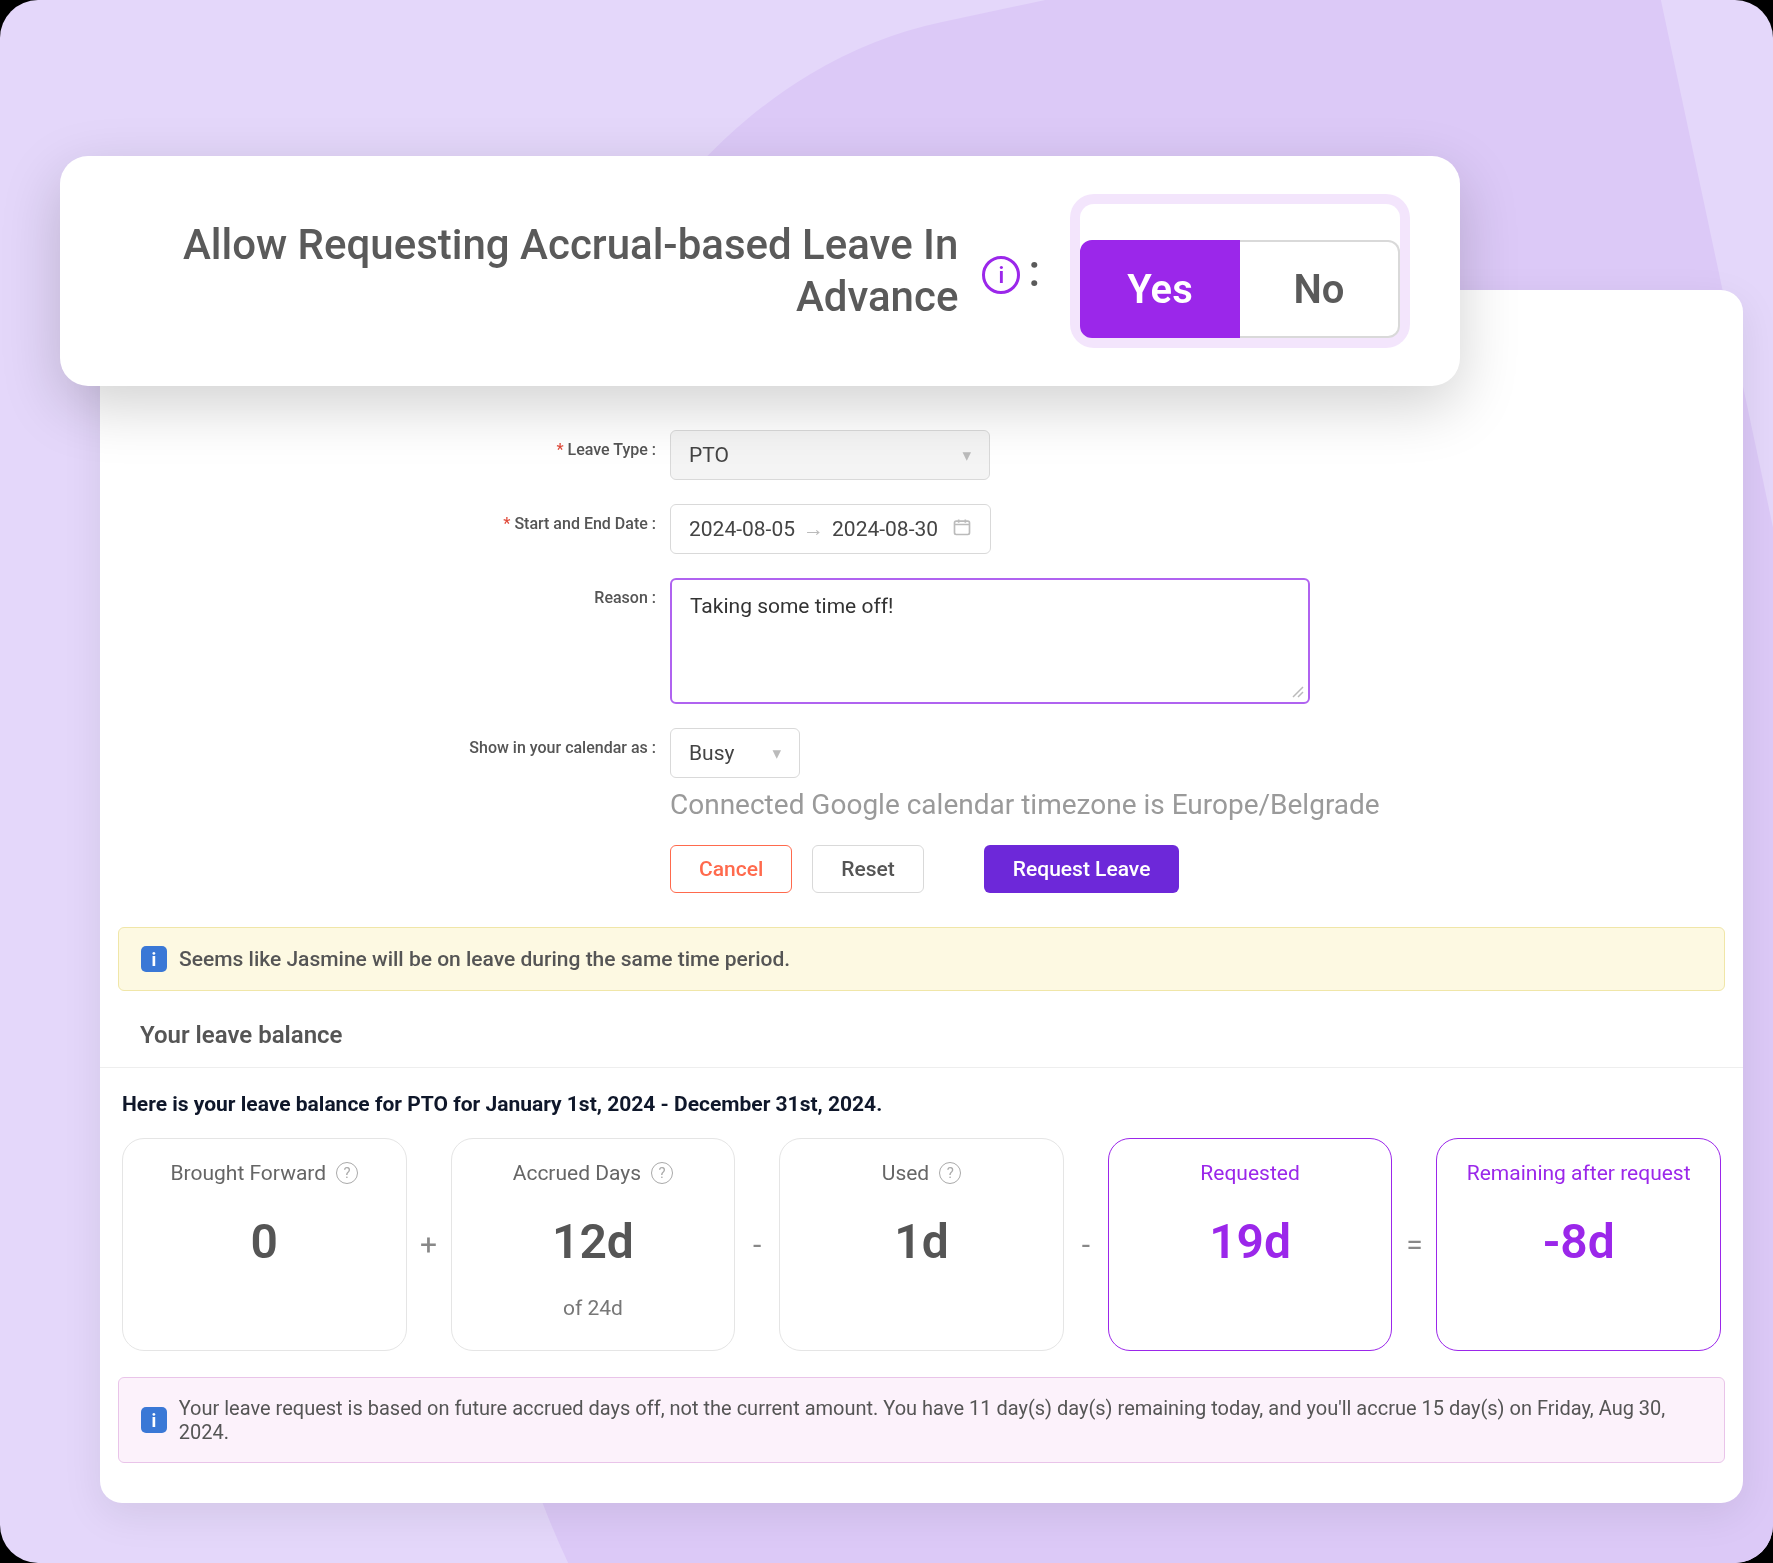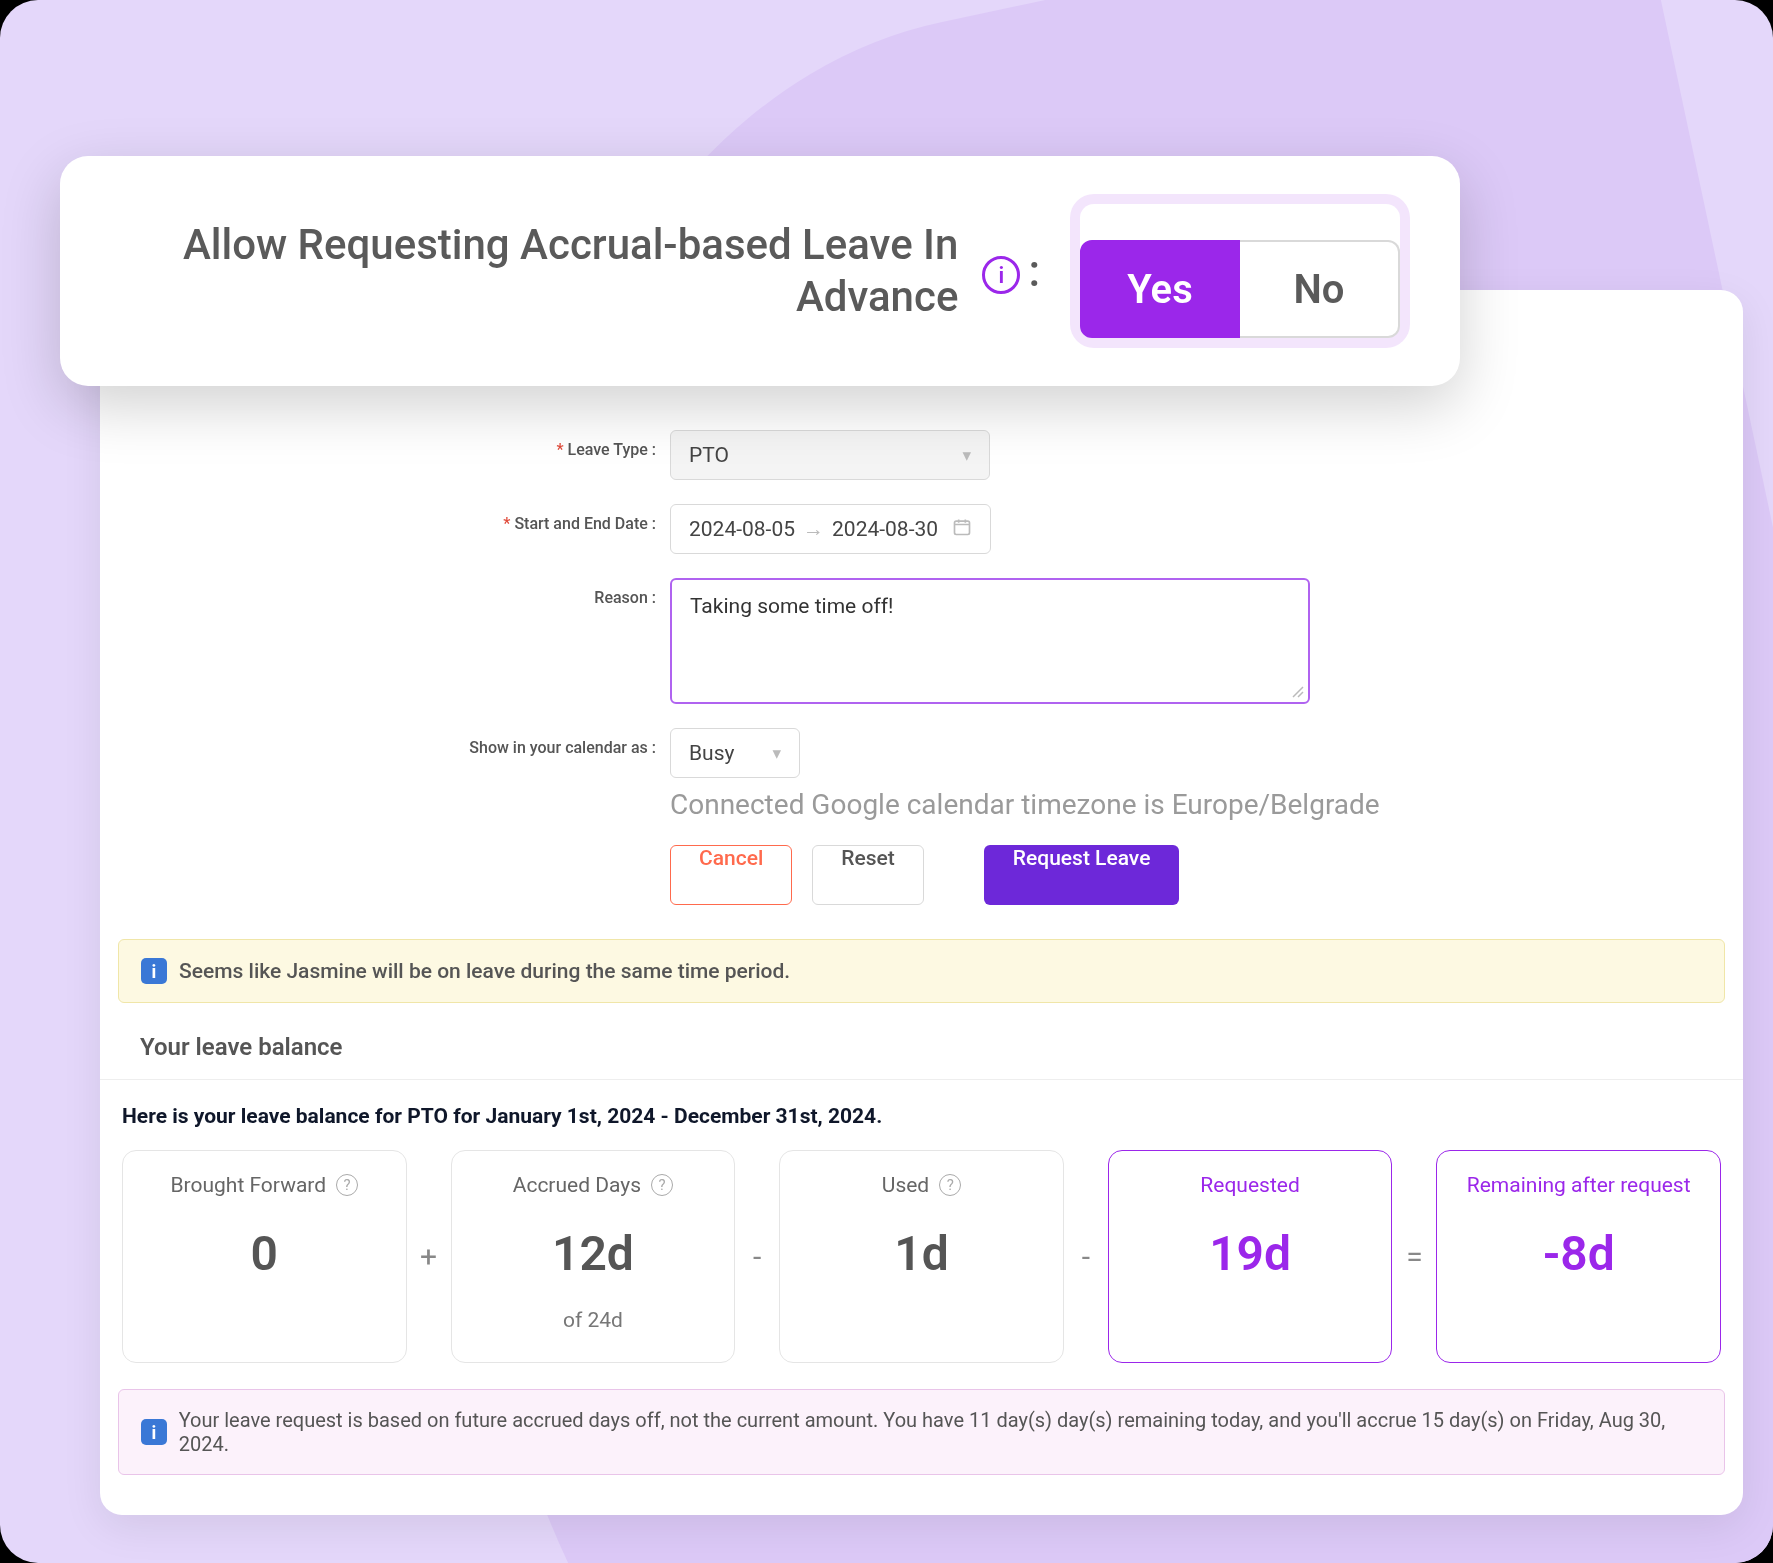--- a/index.html
+++ b/index.html
@@ -126,23 +126,23 @@
     width: 640px; height: 126px;
     border: 2px solid #b063f0; border-radius: 6px;
     padding: 14px 18px; font-size: 21px; color: #333;
     resize: both; position: relative;
   }
 
   .hint { color: #9a9a9a; font-size: 28px; margin-top: 10px; }
 
   .btn-row { display:flex; gap: 20px; margin-left: 570px; margin-top: 14px; }
   .btn {
-    height: 60px; padding: 0 28px;
+    height: 48px; padding: 0 28px;
     border-radius: 6px; font-size: 21px; font-weight: 500;
-    display:inline-flex; cursor:pointer;
+    display:inline-flex; align-items:center; cursor:pointer;
     border: 1.5px solid transparent;
   }
   .btn.cancel { border-color: #ff6a4d; color:#ff6a4d; background:#fff; }
   .btn.reset  { border-color:#d9d9d9; color:#555; background:#fff; }
   .btn.primary{ background:#6d28d9; color:#fff; margin-left: 40px; }
 
   .alert {
     margin: 34px 18px 0 18px;
     padding: 18px 22px;
     border-radius: 6px;
@@ -156,21 +156,21 @@
     display:inline-flex;align-items:center;justify-content:center;
     font-size:18px;font-weight:700;font-style:normal;
   }
 
   .section-title { font-size: 24px; font-weight: 600; color:#555; margin: 30px 0 18px 40px;}
   .divider { height:1px; background:#eee; }
   .balance-desc { font-size: 21px; color:#0f172a; margin: 24px 8px 22px 22px; font-weight: bold;}
 
   .balance-row { display:flex; align-items:stretch; padding: 0 22px; gap: 0;}
   .bal-card {
-    flex:1; border:1.5px solid #e5e5e5; border-radius:14px;
+    flex:1; border:1.5px solid #e5e5e5; border-radius:22px;
     padding: 22px 10px 30px 10px; text-align:center;
     display:flex; flex-direction:column; justify-content:flex-start; gap: 20px;
     min-height: 190px;
   }
   .bal-card .bal-label { color:#666; font-size:21px; display:inline-flex; align-items:center; justify-content:center; gap:10px;}
   .bal-card .bal-value { color:#555; font-size:48px; font-weight:600; margin-top: 8px;}
   .bal-card .bal-sub   { color:#777; font-size:21px; margin-top: 6px;}
   .bal-card.purple { border-color:#9b27ea; }
   .bal-card.purple .bal-label { color:#9b27ea; }
   .bal-card.purple .bal-value { color:#9b27ea; }

